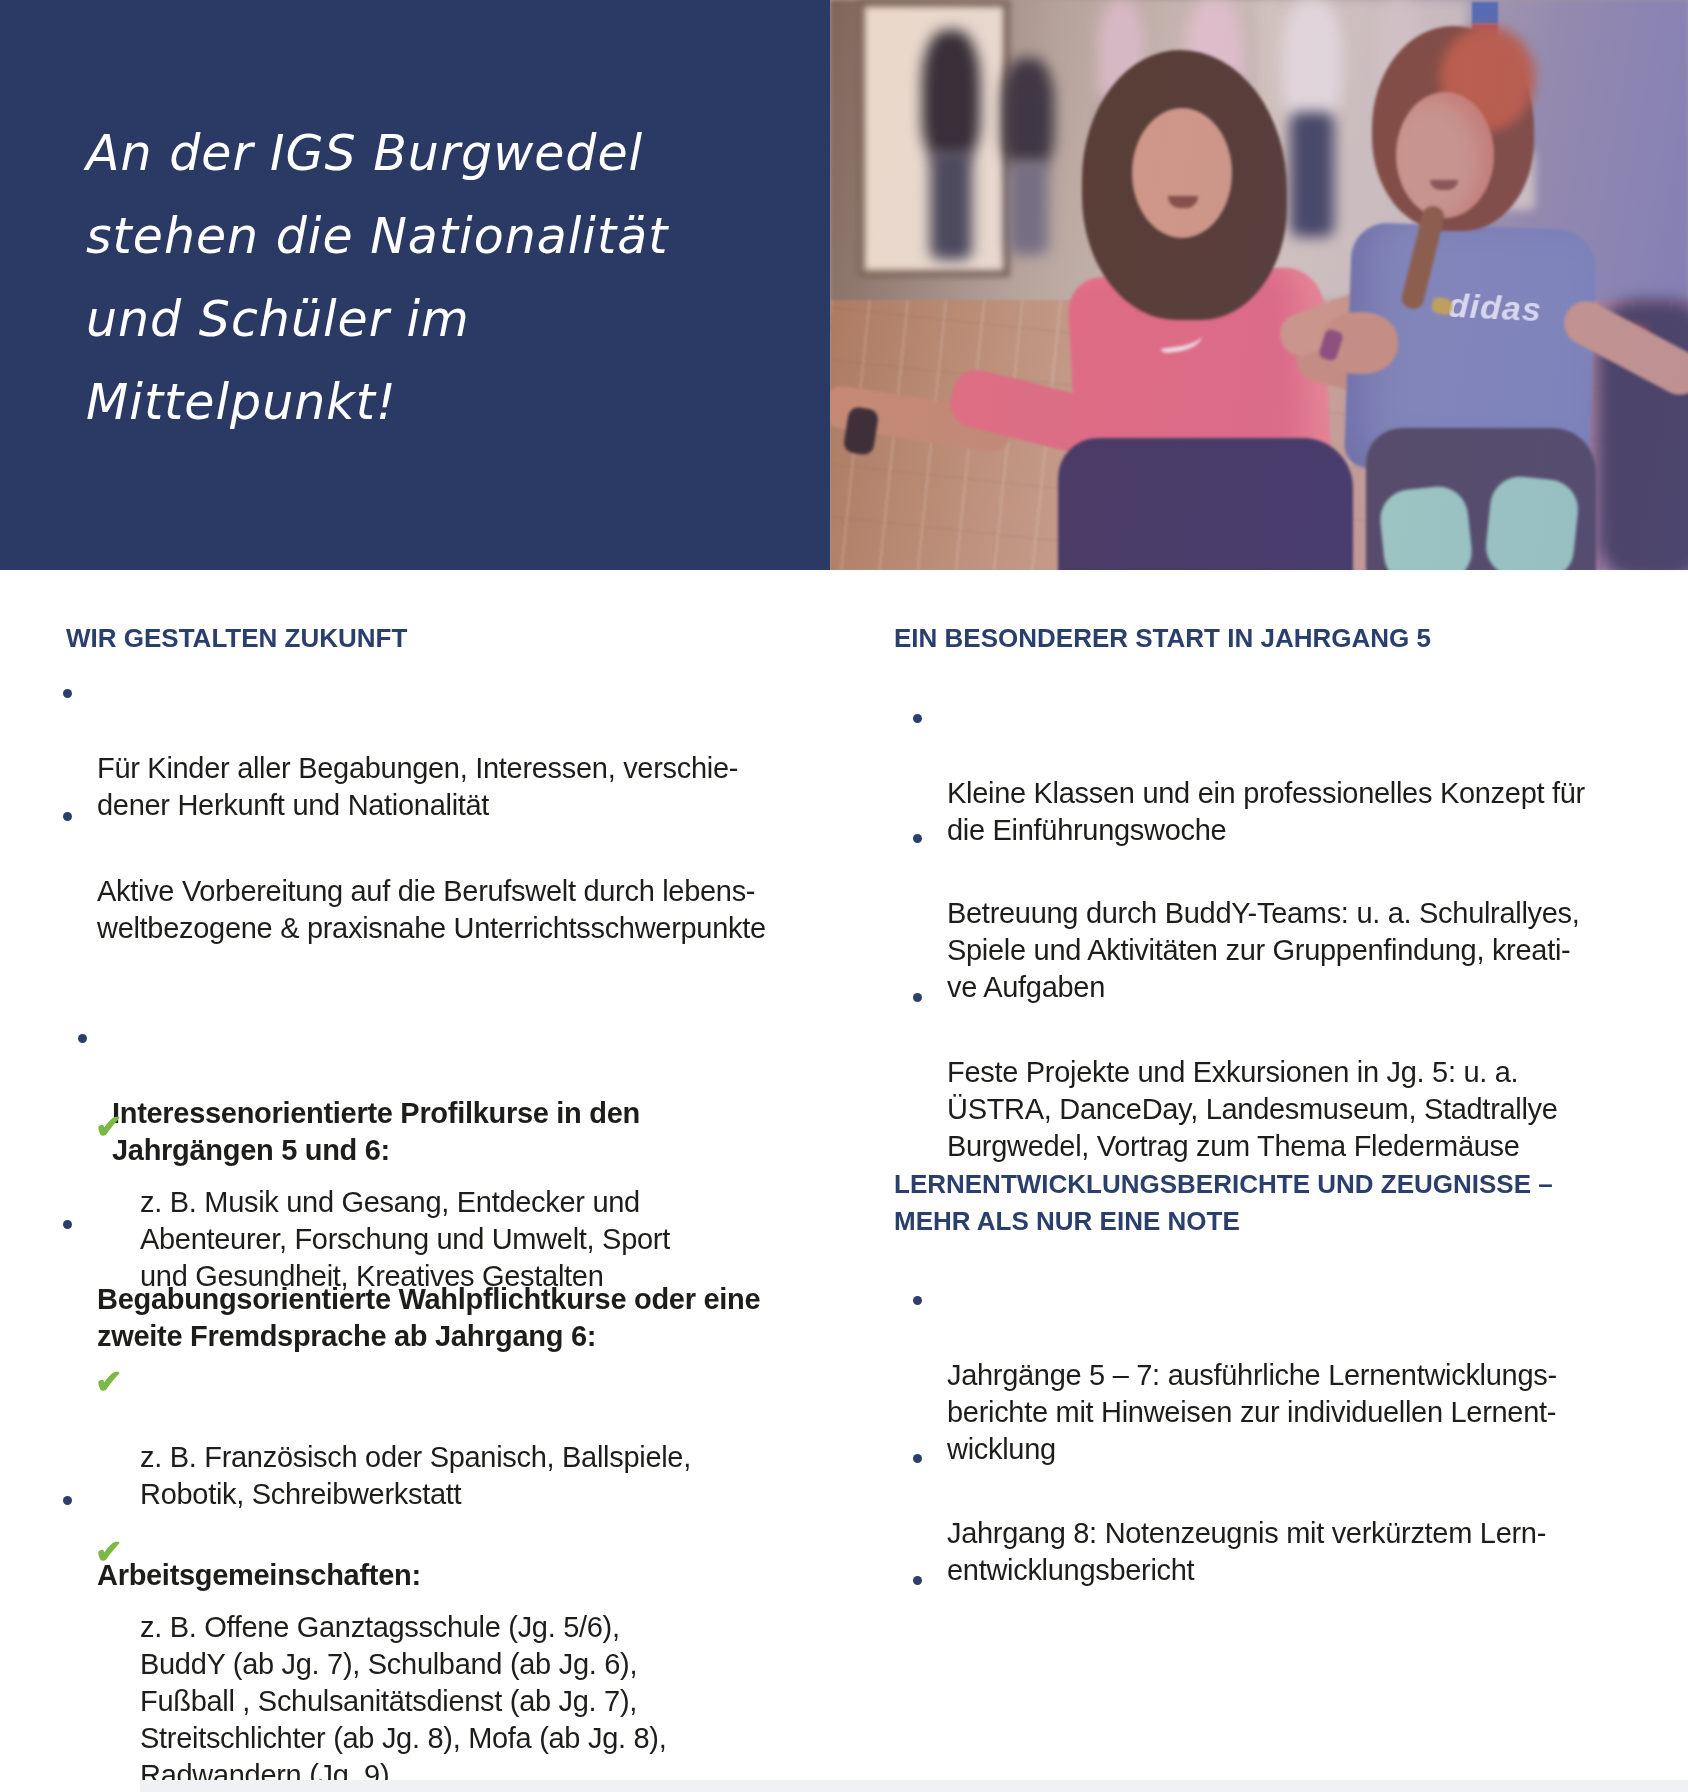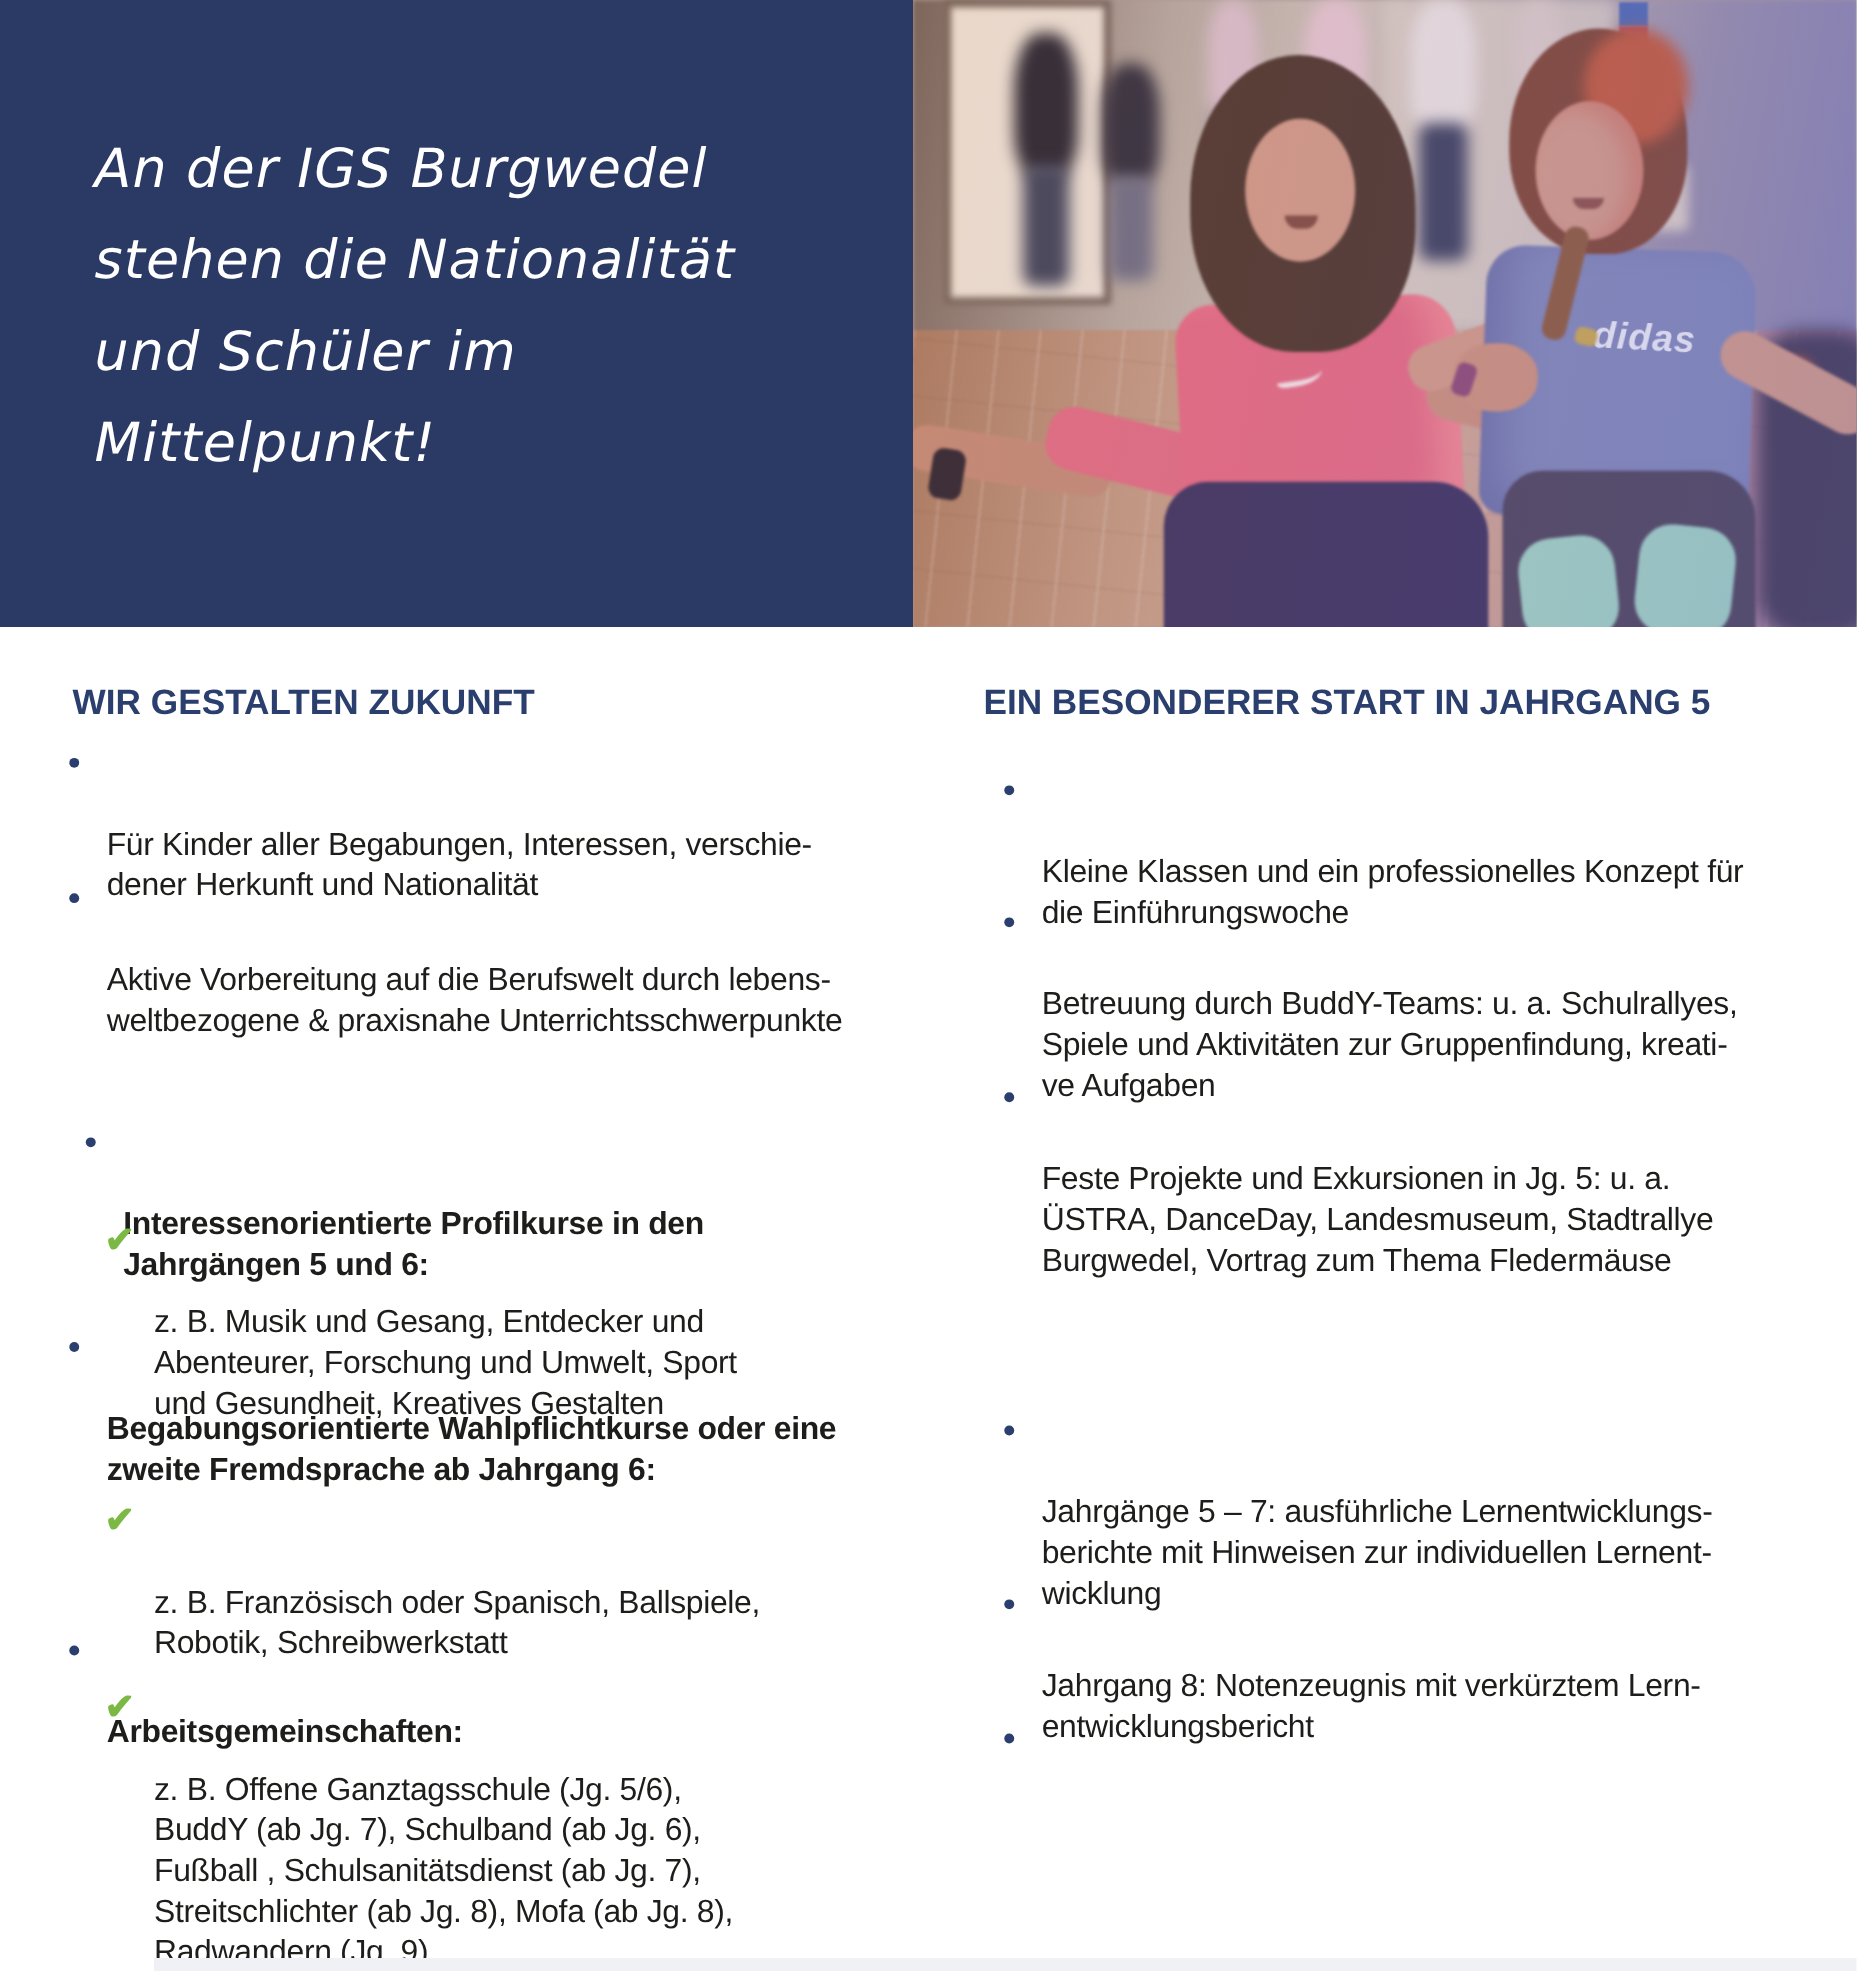--- a/index.html
+++ b/index.html
@@ -63,21 +63,21 @@
   .g2-shirt-text{left:618px;top:288px;font-family:"Liberation Sans",sans-serif;font-weight:bold;font-style:italic;
             font-size:34px;color:#e8ecf4;transform:rotate(3deg);letter-spacing:1px;filter:blur(.5px);}
   .g2-armR{left:728px;top:326px;width:150px;height:44px;background:#cf9a82;border-radius:22px;transform:rotate(28deg);}
   .g2-legs{left:536px;top:428px;width:230px;height:150px;background:#4a4458;border-radius:36px 44px 8px 8px;}
   .g2-knee1{left:552px;top:488px;width:88px;height:95px;background:#9cd3c0;border-radius:30px;transform:rotate(-6deg);}
   .g2-knee2{left:658px;top:478px;width:88px;height:100px;background:#9cd3c0;border-radius:30px;transform:rotate(6deg);}
   .ph-tint{left:0;top:0;width:100%;height:100%;
     background:linear-gradient(100deg,rgba(255,140,110,.10) 0%,rgba(170,120,200,.14) 55%,rgba(120,110,210,.22) 100%);}
 
   
-  .heading{position:absolute;font-weight:bold;font-size:32px;line-height:37px;color:var(--heading,#2b3f6e);
+  .heading{position:absolute;font-weight:bold;font-size:26px;line-height:37px;color:var(--heading,#2b3f6e);
            letter-spacing:0px;white-space:pre-line;}
   .item{position:absolute;font-size:29px;line-height:37px;letter-spacing:-0.3px;white-space:pre-line;}
   .item.bold{font-weight:bold;}
   .dot{position:absolute;left:-34px;top:13px;width:9px;height:9px;border-radius:50%;background:var(--heading,#2b3f6e);}
   .check-glyph{position:absolute;left:-45px;top:-2px;font-size:33px;color:var(--green,#7cb944);font-weight:bold;}
   .bottom-band{position:absolute;left:140px;top:1780px;width:1548px;height:12px;background:var(--band,#eff1f4);}
 </style>
 </head>
 <body>
 
@@ -204,20 +204,22 @@
 Spiele und Aktivitäten zur Gruppenfindung, kreati-
 ve Aufgaben</span>
   </div>
   <div class="item" style="left:947px;top:980px;">
     <span class="dot"></span>
     <span>Feste Projekte und Exkursionen in Jg. 5: u. a.
 ÜSTRA, DanceDay, Landesmuseum, Stadtrallye
 Burgwedel, Vortrag zum Thema Fledermäuse</span>
   </div>
 
+  <div class="heading" style="left:894px;top:1166px;">LERNENTWICKLUNGSBERICHTE UND ZEUGNISSE –
+MEHR ALS NUR EINE NOTE</div>
 
   <div class="item" style="left:947px;top:1283px;">
     <span class="dot"></span>
     <span>Jahrgänge 5 – 7: ausführliche Lernentwicklungs-
 berichte mit Hinweisen zur individuellen Lernent-
 wicklung</span>
   </div>
   <div class="item" style="left:947px;top:1441px;">
     <span class="dot"></span>
     <span>Jahrgang 8: Notenzeugnis mit verkürztem Lern-

